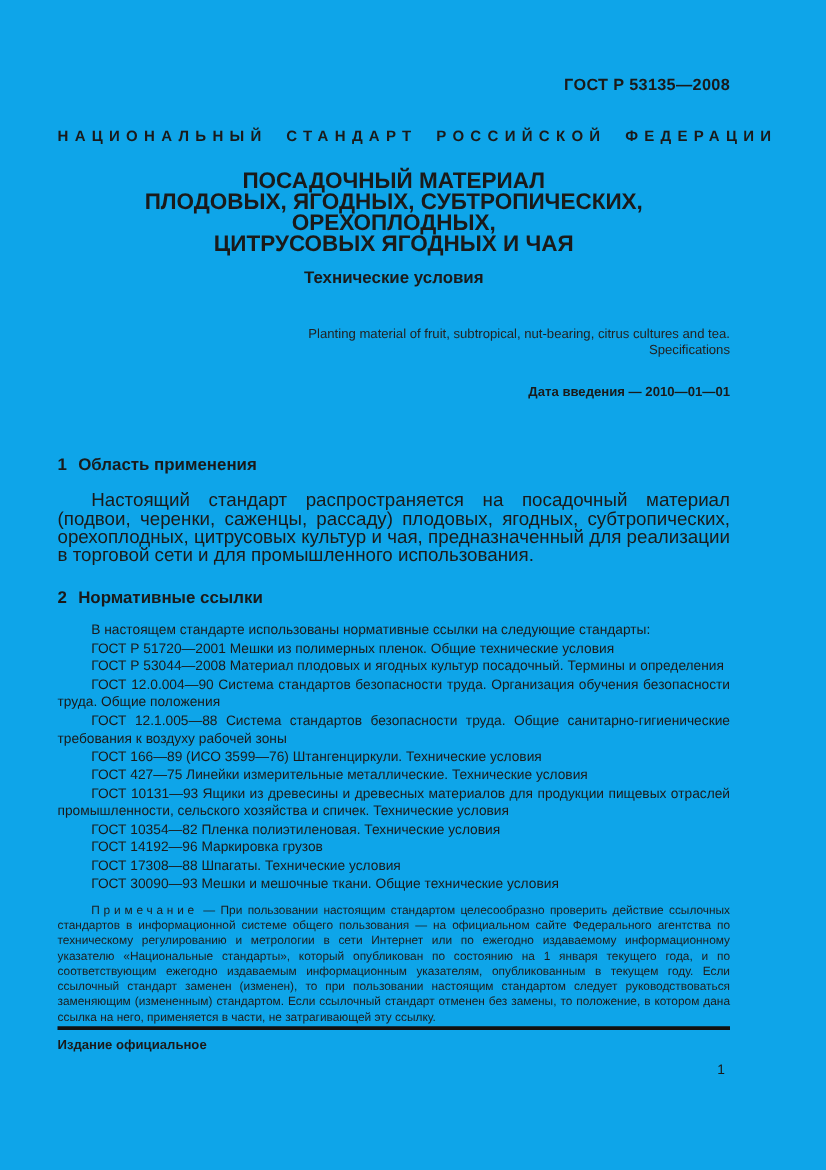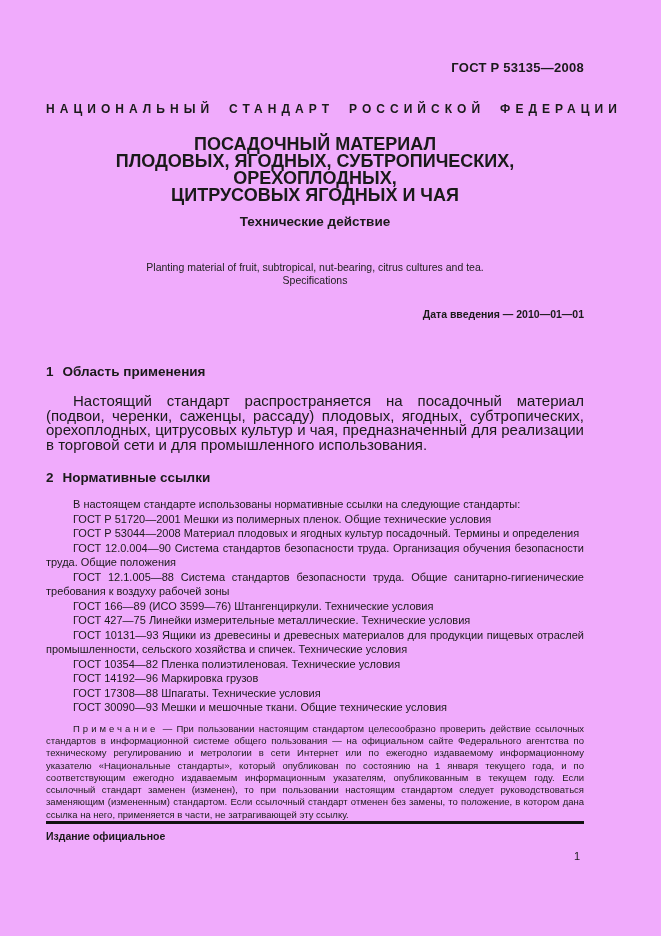--- a/index.html
+++ b/index.html
@@ -4,21 +4,21 @@
 <style>
   * { margin: 0; padding: 0; box-sizing: border-box; }
   html, body { background: #e8e8e8; }
   body { font-family: "Liberation Sans", "DejaVu Sans", sans-serif; }
 
   .page {
     position: relative;
     width: 661px;
     height: 936px;
     margin: 0 auto;
-    background: #f0abfc;
+    background: #0ea5e9;
     color: #1a1a1a;
     overflow: hidden;
     display: flex;
     flex-direction: column;
     padding: 60px 77px 74px 46px; 
   }
 
   
   .doc-number {
     text-align: right;
@@ -36,21 +36,21 @@
   }
   .rule { background: #111; border: none; }
   .rule-thick { height: 5px; margin-top: 8px; }
   .rule-mid   { height: 4px; margin-top: 13px; }
   .rule-foot  { height: 3px; }
 
   
   .title-block { margin-top: 12px; text-align: center; }
   .title-line { font-size: 18px; font-weight: bold; line-height: 17px; }
   .subtitle { margin-top: 10px; text-align: center; font-size: 13.5px; font-weight: bold; }
-  .title-en { margin-top: 32px; text-align: center; font-size: 10.5px; line-height: 13px; color: #222; }
+  .title-en { margin-top: 32px; text-align: right; font-size: 10.5px; line-height: 13px; color: #222; }
 
   .date-line {
     margin-top: 8px;
     text-align: right;
     font-size: 10.5px;
     font-weight: bold;
   }
 
   
   .section-heading {
@@ -102,21 +102,21 @@
   <div class="banner">НАЦИОНАЛЬНЫЙ СТАНДАРТ РОССИЙСКОЙ ФЕДЕРАЦИИ</div>
 
   <hr class="rule rule-thick">
 
   <div class="title-block">
     <div class="title-line">ПОСАДОЧНЫЙ МАТЕРИАЛ</div>
     <div class="title-line">ПЛОДОВЫХ, ЯГОДНЫХ, СУБТРОПИЧЕСКИХ, ОРЕХОПЛОДНЫХ,</div>
     <div class="title-line">ЦИТРУСОВЫХ ЯГОДНЫХ И ЧАЯ</div>
   </div>
 
-  <div class="subtitle">Технические действие</div>
+  <div class="subtitle">Технические условия</div>
 
   <div class="title-en">
     <div>Planting material of fruit, subtropical, nut-bearing, citrus cultures and tea.</div>
     <div>Specifications</div>
   </div>
 
   <hr class="rule rule-mid">
 
   <div class="date-line">Дата введения — 2010—01—01</div>
 

